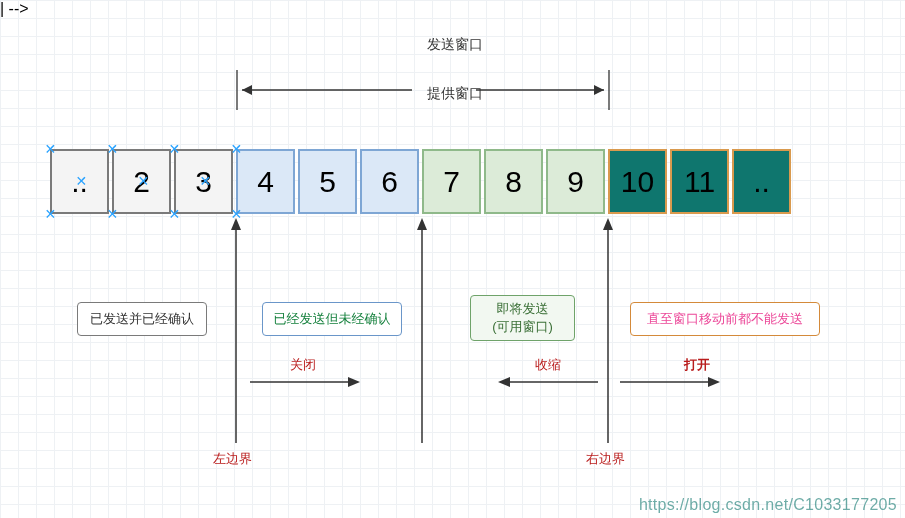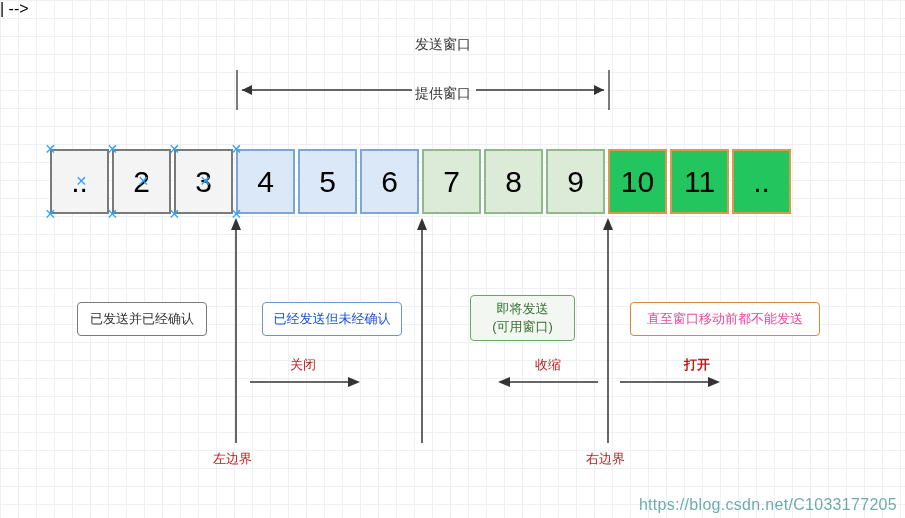--- a/index.html
+++ b/index.html
@@ -31,54 +31,54 @@
   }
   .cell {
     width: 59px; height: 65px;
     border-width: 2px; border-style: solid;
     display: flex; align-items: center; justify-content: center;
     font-size: 30px; font-weight: 400;
   }
   .g-gray  { background: #f4f4f4; border-color: #7a7a7a; }
   .g-blue  { background: #dbe8f7; border-color: #7ea6d4; }
   .g-green { background: #dcebd8; border-color: #8fb98a; }
-  .g-orange{ background: #22c55e; border-color: #d99a4e; }
+  .g-orange{ background: #0f766e; border-color: #d99a4e; }
 
   
   .selx {
     position: absolute;
     width: 11px; height: 11px;
     color: #2aa3ff;
     font-size: 14px; line-height: 11px;
     text-align: center;
     user-select: none;
     transform: translate(-50%, -50%);
   }
 
   
   .top-label {
     position: absolute;
     font-size: 14px; color: #333;
-    text-align: left;
+    text-align: center;
   }
   svg.anno { position: absolute; overflow: visible; }
 
   
   .legend {
     position: absolute;
     border: 1px solid; border-radius: 4px;
     font-size: 13px;
     padding: 6px 10px;
     background: #fff;
     text-align: center;
     display: flex; flex-direction: column; justify-content: center;
     line-height: 1.35;
   }
   .lb-gray  { border-color: #7a7a7a; color: #333; }
-  .lb-blue  { border-color: #6a96c9; color: #1d4ed8; }
+  .lb-blue  { border-color: #6a96c9; color: #15803d; }
   .lb-green { border-color: #6fa36a; color: #3a6f36; background:#f2f8f1; }
   .lb-orange{ border-color: #d48a3a; color: #ec4899; }
 
   
   .small {
     position: absolute;
     font-size: 13px; color: #b91c1c;
   }
 
   .watermark {

